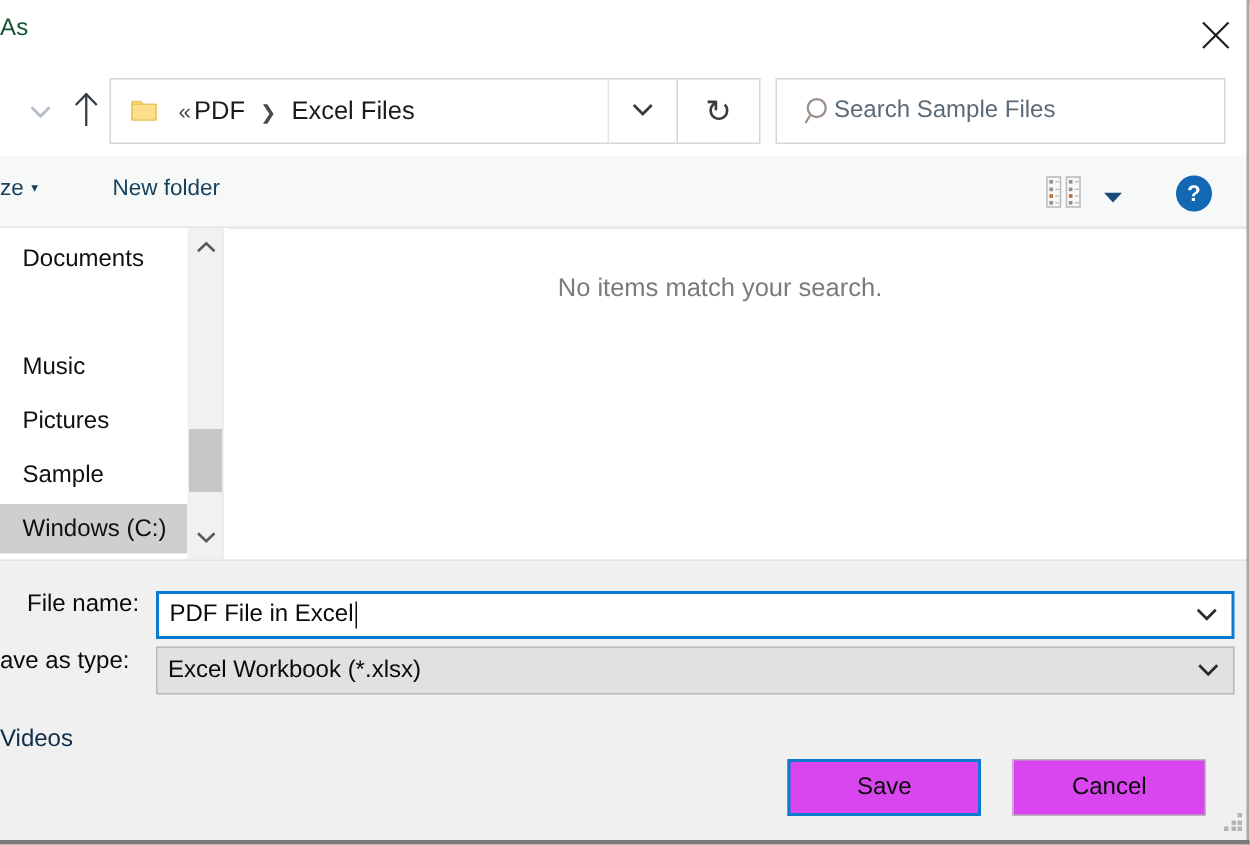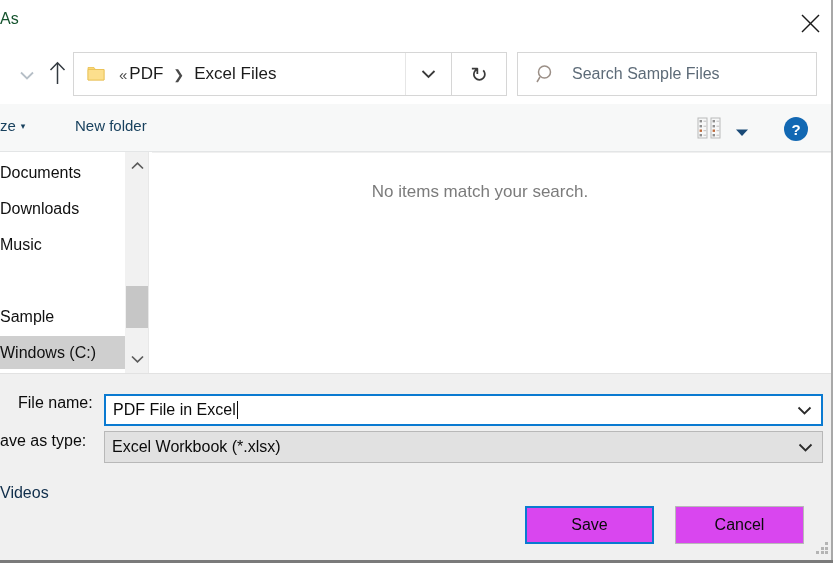--- a/index.html
+++ b/index.html
@@ -134,21 +134,20 @@
     align-items: center;
     cursor: text;
   }
   .search-icon {
     margin-left: 18px;
     width: 20px; height: 20px;
     flex: none;
     color: #9b8f87;
   }
   .search-placeholder {
-    margin-left: 16px;
     font-size: 16px;
     color: #5d6b78;
     white-space: nowrap;
   }
 
   
   .toolbar {
     position: absolute;
     left: 0; top: 104px;
     width: 833px; height: 48px;
@@ -223,21 +222,21 @@
     width: 125px; height: 33px;
     display: flex;
     align-items: center;
     cursor: pointer;
   }
   .side-item.selected { background: #cfcfcf; }
   .side-label {
     font-size: 16px;
     color: #101010;
     white-space: nowrap;
-    padding-left: 0;
+    padding-left: 15px;
   }
   .sb-track {
     position: absolute;
     left: 125px; top: 0;
     width: 24px; height: 221px;
     background: #f1f1f1;
     border-right: 1px solid #e8e8e8;
     box-sizing: border-box;
     cursor: default;
   }
@@ -505,25 +504,25 @@
       <span>?</span>
     </div>
   </div>
 
   <div class="bodyarea">
 
     <div class="sidebar">
       <div class="side-item" style="top:4px;">
         <span class="side-label">Documents</span>
       </div>
-      <div class="side-item" style="top:40px;">
-        <span class="side-label">Downloads</span>
-      </div>
       <div class="side-item" style="top:76px;">
         <span class="side-label">Music</span>
+      </div>
+      <div class="side-item" style="top:112px;">
+        <span class="side-label">Pictures</span>
       </div>
       <div class="side-item" style="top:148px;">
         <span class="side-label">Sample</span>
       </div>
       <div class="side-item selected" style="top:184px;">
         <span class="side-label">Windows (C:)</span>
       </div>
     </div>
 
     <div class="sb-track">

